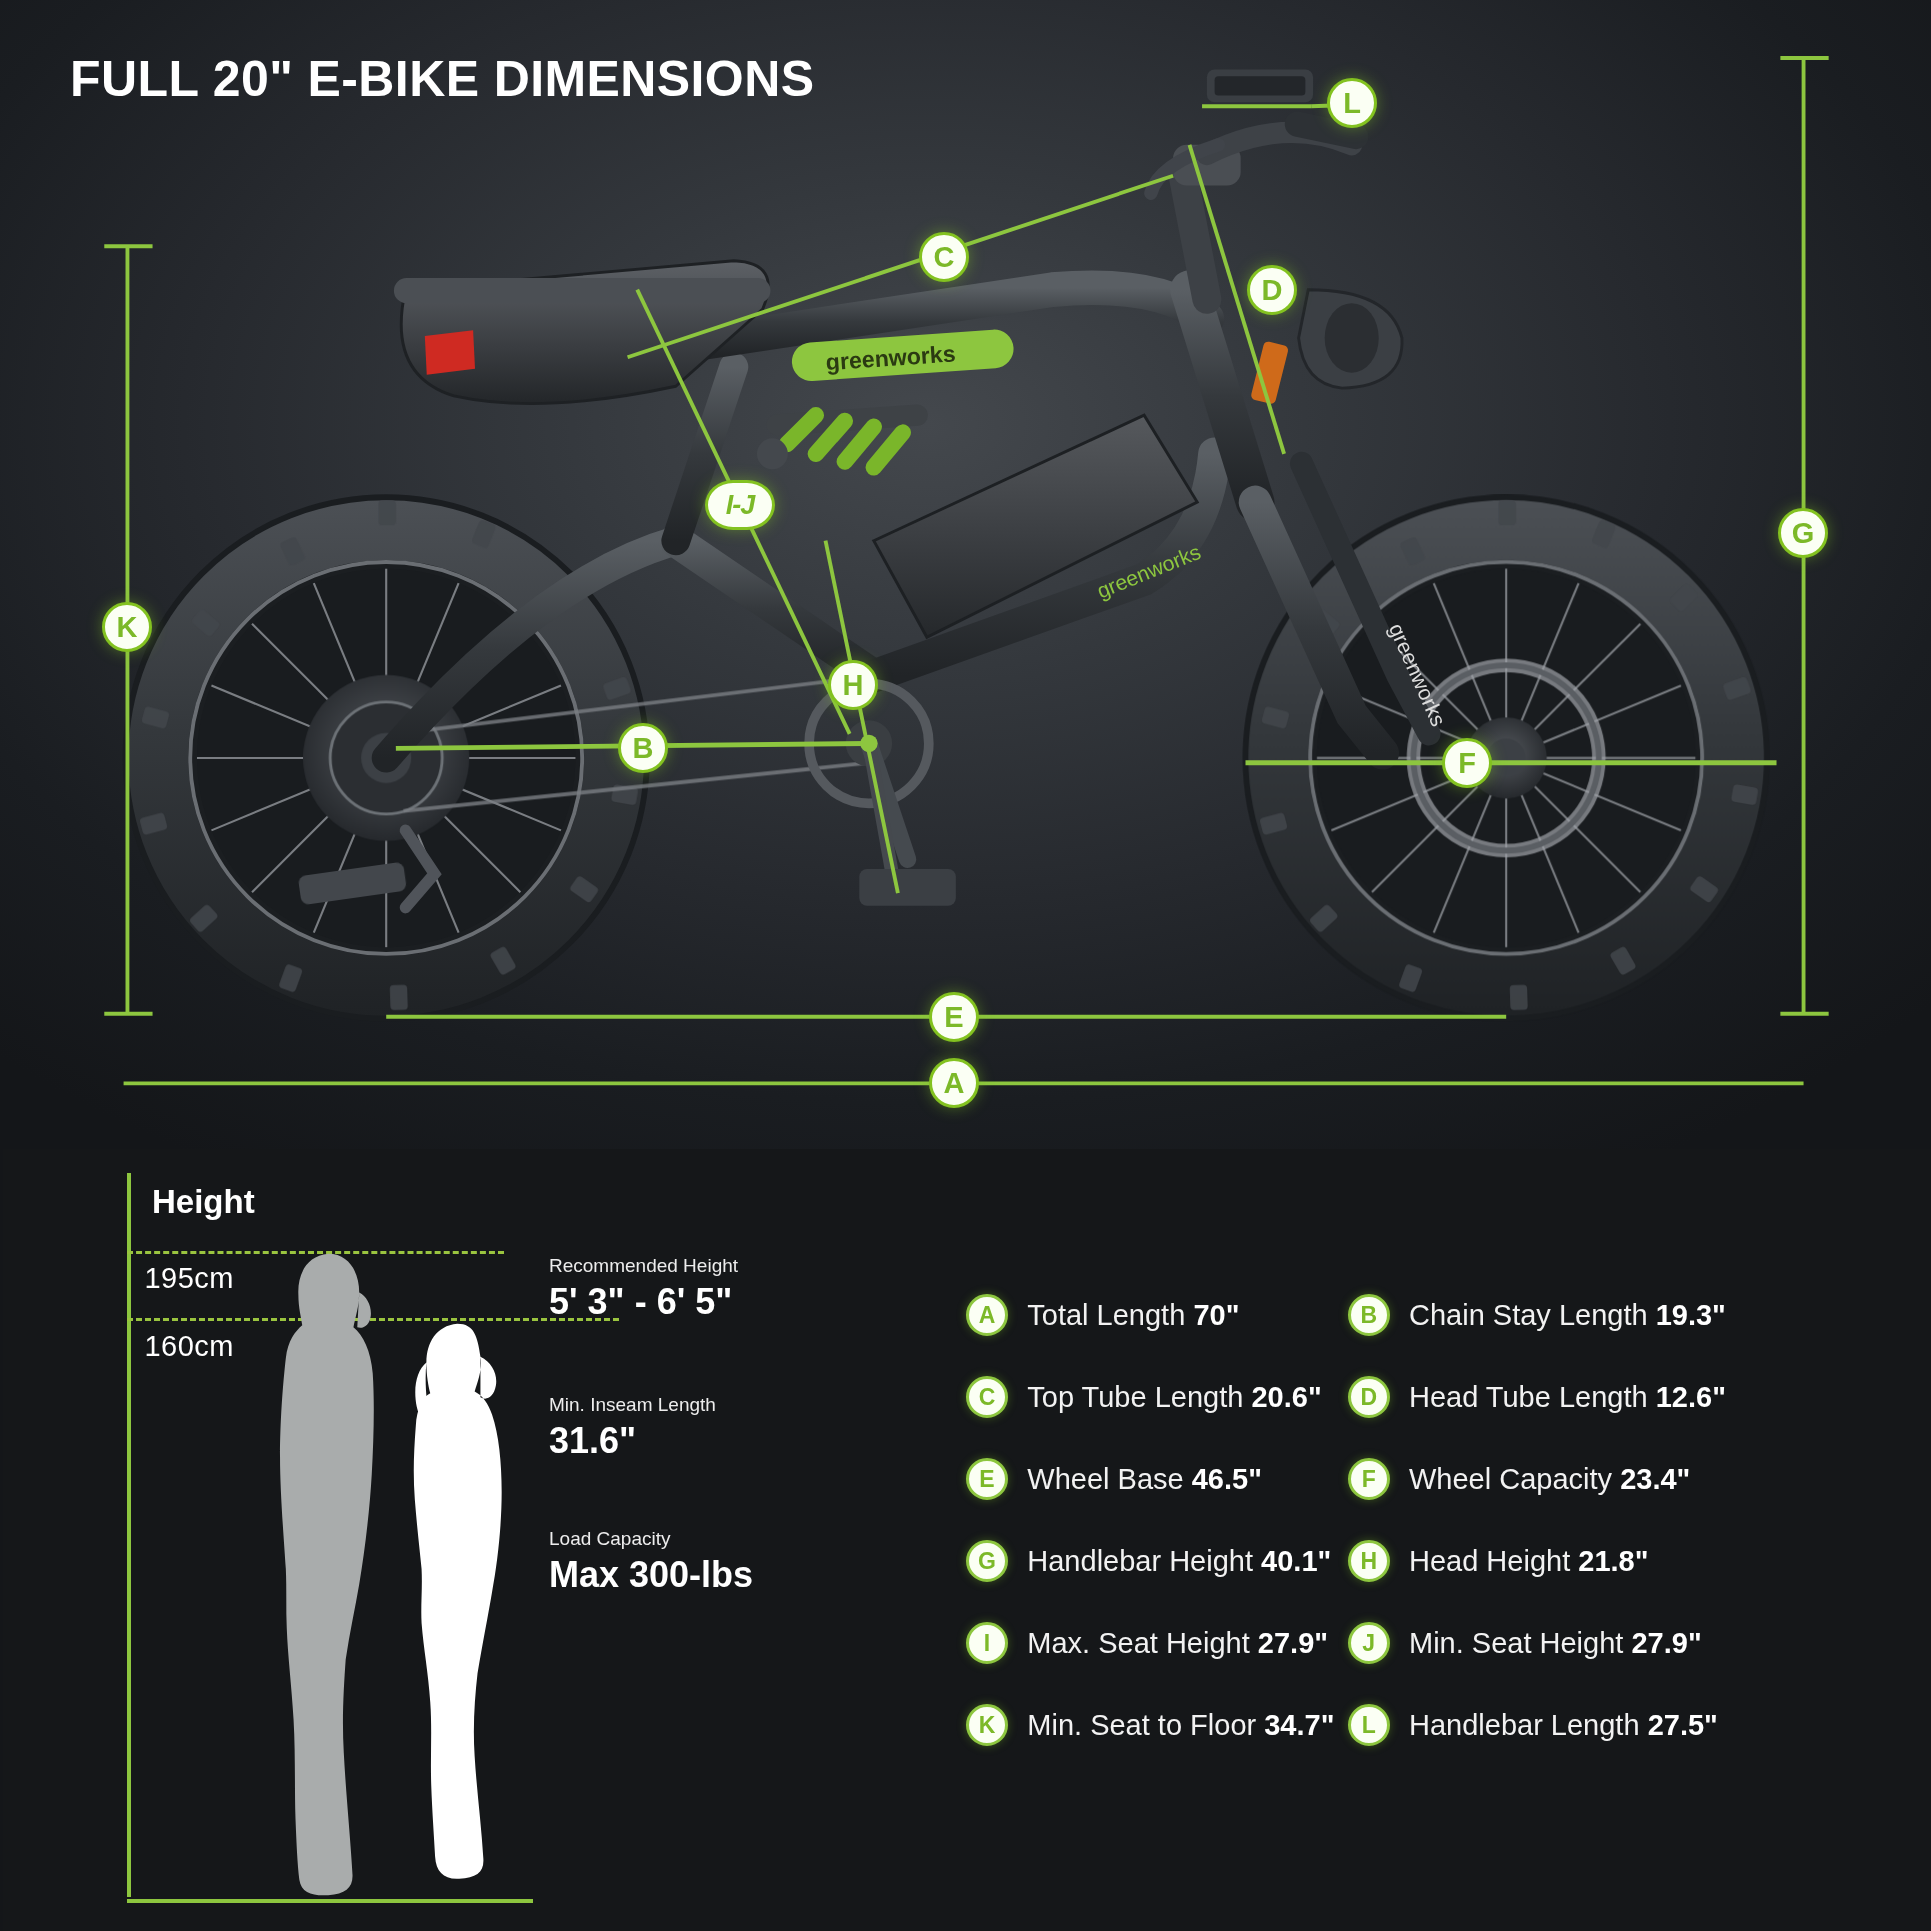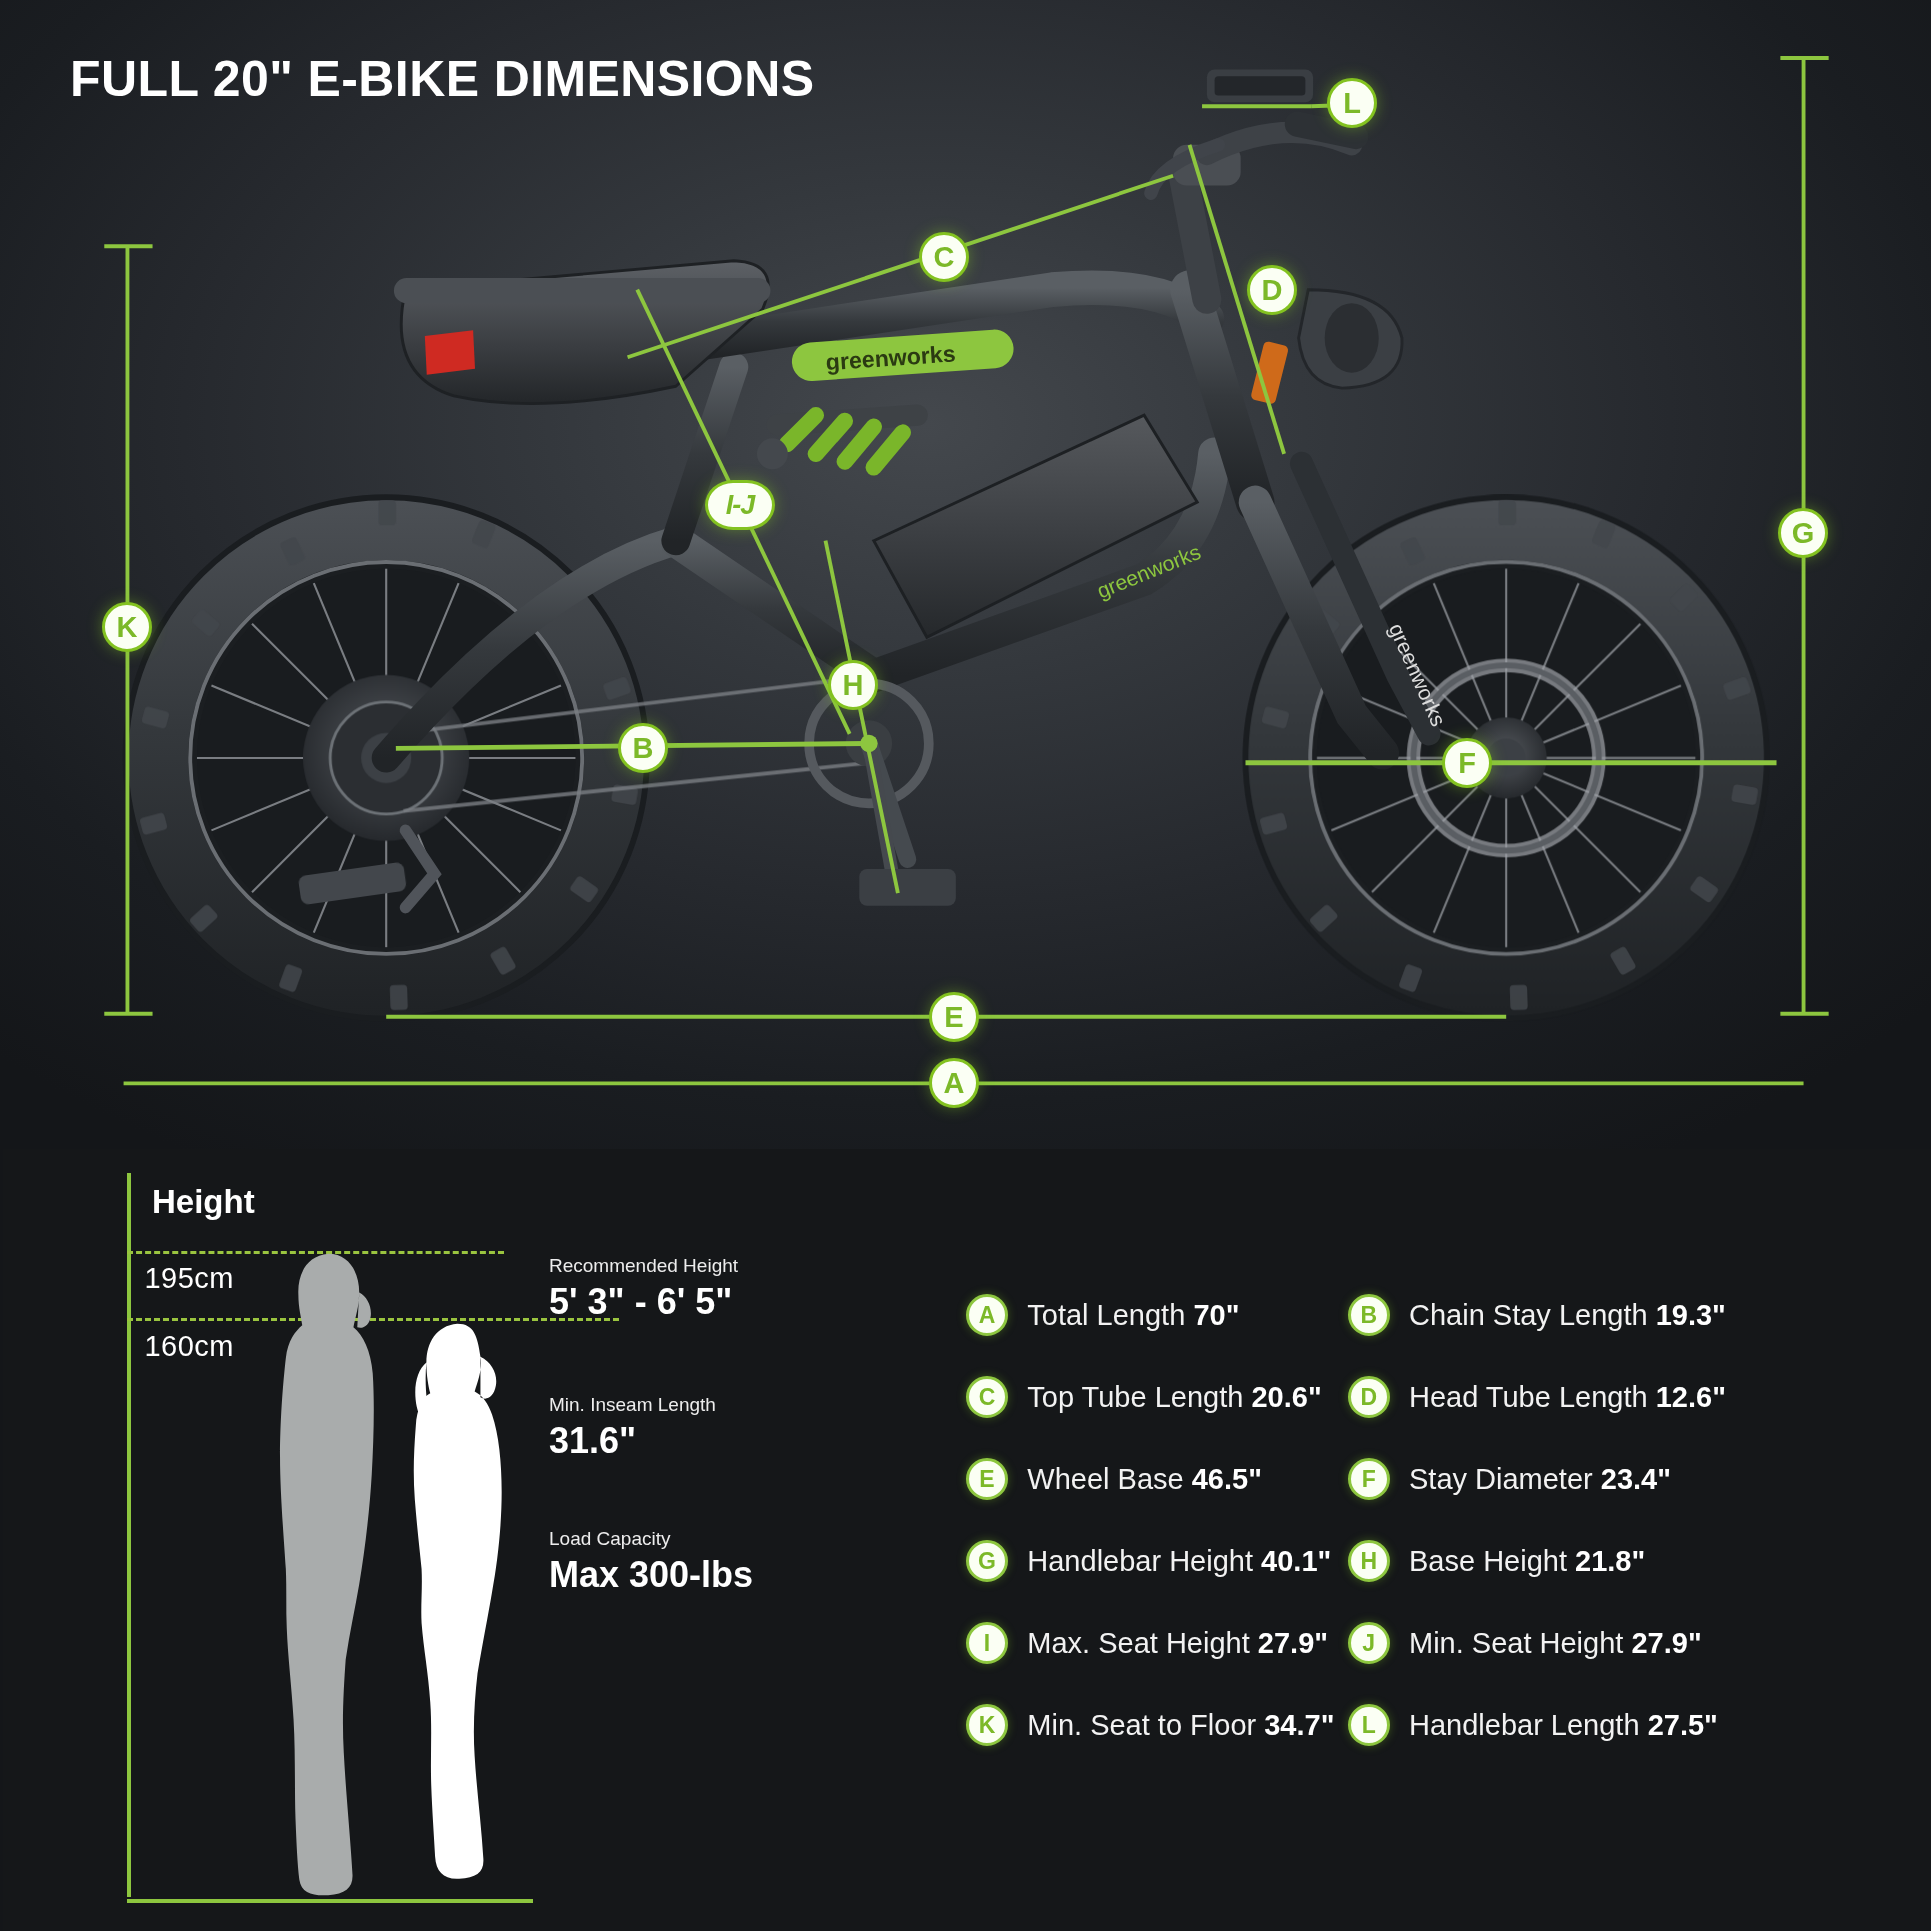--- a/index.html
+++ b/index.html
@@ -431,30 +431,30 @@
       <div class="dot">D</div>
       <div class="txt"><span>Head Tube Length</span> <b>12.6"</b></div>
     </div>
 
     <div class="spec">
       <div class="dot">E</div>
       <div class="txt"><span>Wheel Base</span> <b>46.5"</b></div>
     </div>
     <div class="spec">
       <div class="dot">F</div>
-      <div class="txt"><span>Stay Diameter</span> <b>23.4"</b></div>
+      <div class="txt"><span>Wheel Capacity</span> <b>23.4"</b></div>
     </div>
 
     <div class="spec">
       <div class="dot">G</div>
       <div class="txt"><span>Handlebar Height</span> <b>40.1"</b></div>
     </div>
     <div class="spec">
       <div class="dot">H</div>
-      <div class="txt"><span>Base Height</span> <b>21.8"</b></div>
+      <div class="txt"><span>Head Height</span> <b>21.8"</b></div>
     </div>
 
     <div class="spec">
       <div class="dot">I</div>
       <div class="txt"><span>Max. Seat Height</span> <b>27.9"</b></div>
     </div>
     <div class="spec">
       <div class="dot">J</div>
       <div class="txt"><span>Min. Seat Height</span> <b>27.9"</b></div>
     </div>

